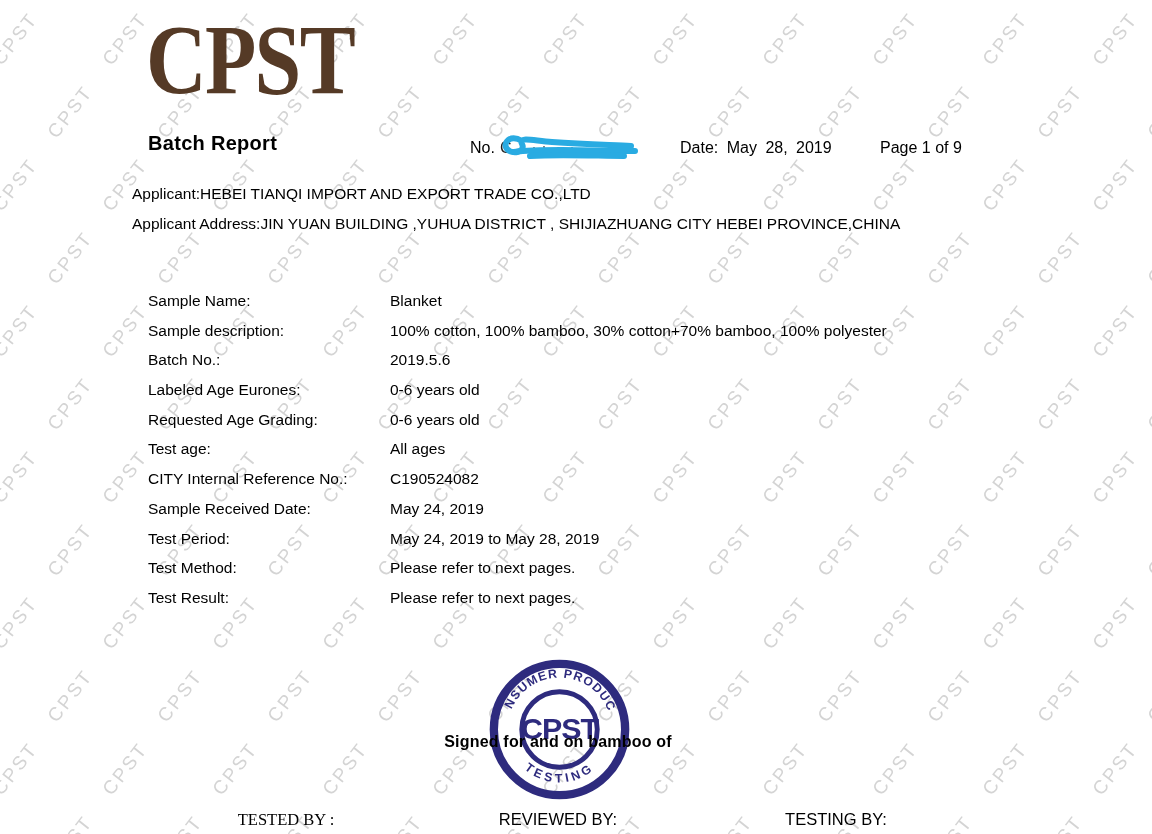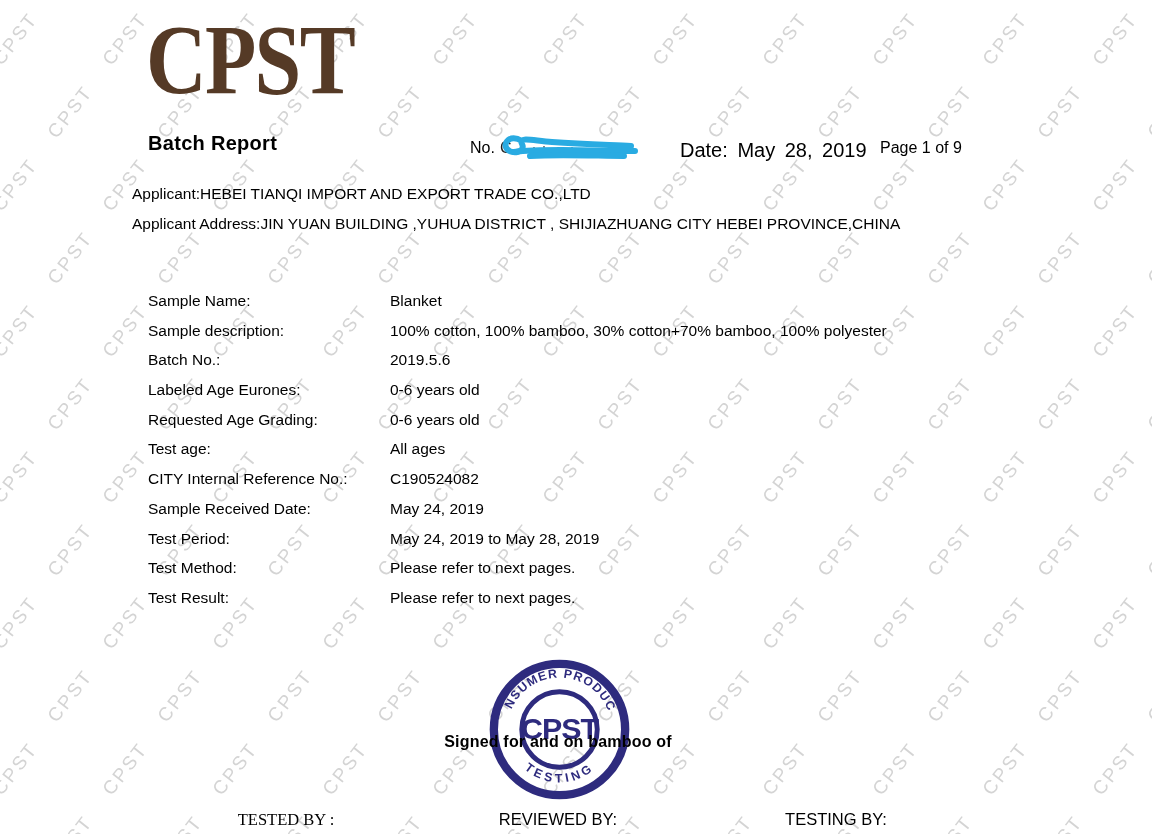--- a/index.html
+++ b/index.html
@@ -39,21 +39,21 @@
     transform-origin: left top;
   }
   .report-title {
     position: absolute; left: 148px; top: 132px;
     font-size: 20px; font-weight: bold;
     letter-spacing: 0.3px;
   }
   .hdr-no { position: absolute; left: 470px; top: 139px; font-size: 16px; }
   .hdr-no .no-c { color: #222; margin-left: 5px; }
   .scribble { position: absolute; left: 30px; top: -6px; }
-  .hdr-date { position: absolute; left: 680px; top: 139px; font-size: 20px; word-spacing: 4px; }
+  .hdr-date { position: absolute; left: 680px; top: 139px; font-size: 16px; word-spacing: 4px; }
   .hdr-page { position: absolute; left: 880px; top: 139px; font-size: 16px; }
 
   .applicant { position: absolute; left: 132px; top: 179px; font-size: 15.5px; line-height: 30px; }
   .intro { position: absolute; left: 148px; top: 262px; font-size: 15.5px; }
 
   #info-rows { position: absolute; left: 148px; top: 292px; font-size: 15.5px; }
   .info-row { position: relative; height: 29.7px; }
   .info-row .lbl { position: absolute; left: 0; white-space: nowrap; }
   .info-row .val { position: absolute; left: 242px; white-space: nowrap; }
 

